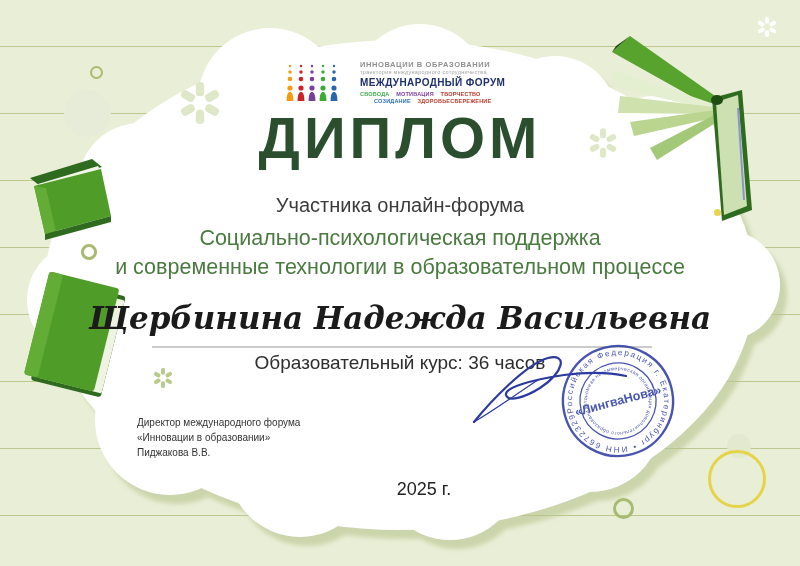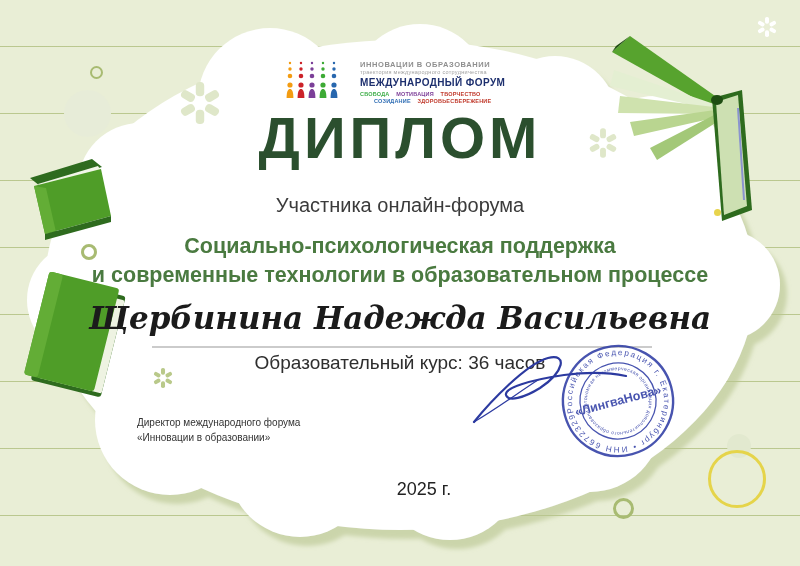--- a/index.html
+++ b/index.html
@@ -9,34 +9,34 @@
   #rules{position:absolute;inset:0;
     background-image:repeating-linear-gradient(180deg,
       transparent 0 45.5px, rgba(148,168,85,.55) 45.5px 47px, transparent 47px 67px);}
   .cloud{position:absolute;left:0;top:0;}
   
   .ring{position:absolute;border-radius:50%;box-sizing:border-box;}
   .dot{position:absolute;border-radius:50%;}
   .deco{position:absolute;}
   
   #logo{position:absolute;top:60px;left:50%;transform:translateX(-52%);
-    display:flex;gap:20px;align-items:flex-start;}
+    display:flex;gap:20px;align-items:flex-end;}
   #logo .ltxt{display:flex;flex-direction:column;line-height:1.25;}
   .l1{font-size:7.5px;font-weight:bold;color:#8f8f8f;letter-spacing:.6px;}
   .l2{font-size:5.5px;color:#a3a3a3;letter-spacing:.3px;}
   .l3{font-size:10px;font-weight:bold;color:#1d2f6e;letter-spacing:.4px;margin-top:1px;}
   .lvals{font-size:5.5px;font-weight:bold;letter-spacing:.2px;margin-top:1.5px;}
   .lvals .row2{margin-left:14px;}
   .v-green{color:#3fae49}.v-purple{color:#7d3f98}.v-red{color:#c0392b}.v-blue{color:#2e6db4}
   .lvals span{margin-right:5px;}
   
   .ctr{position:absolute;left:0;right:0;text-align:center;}
   #title{top:104px;font-size:58px;font-weight:bold;color:#2b4f2e;letter-spacing:4px;}
   #subtitle{top:194px;font-size:20px;color:#3b3b3b;}
-  #topic{top:224px;font-size:21.5px;font-weight:bold;color:#4a7a40;line-height:1.33;margin-top:8px;}
+  #topic{top:224px;font-size:21.5px;font-weight:normal;color:#4a7a40;line-height:1.33;}
   #name{top:300px;font-size:31px;font-weight:bold;font-style:italic;
     font-family:"DejaVu Serif",serif;color:#1b1b1b;}
   #divider{position:absolute;top:346px;left:152px;width:500px;height:1.5px;background:#cbcbcb;}
   #course{top:352px;font-size:19px;color:#2e2e2e;}
   #director{position:absolute;left:137px;top:416px;font-size:10px;color:#333;line-height:1.48;}
   #year{top:479px;font-size:18px;color:#222;padding-left:48px;}
   #license{position:absolute;left:452px;top:424px;width:265px;font-size:7.5px;
     color:#4e4e4e;line-height:1.32;}
   #signature{position:absolute;left:468px;top:342px;}
   #stamp{position:absolute;left:543px;top:326px;opacity:.88;}
@@ -199,20 +199,21 @@
     <div>Социально-психологическая поддержка</div>
     <div>и современные технологии в образовательном процессе</div>
   </div>
   <div class="ctr" id="name">Щербинина Надежда Васильевна</div>
   <div id="divider"></div>
   <div class="ctr" id="course">Образовательный курс: 36 часов</div>
 
   <div id="director">
     <div>Директор международного форума</div>
     <div>«Инновации в образовании»</div>
+    <div>Пиджакова В.В.</div>
   </div>
 
   <svg id="signature" width="165" height="100" viewBox="0 0 165 100">
     <path d="M6,80 C22,60 58,22 80,16 C100,11 96,30 72,46 C56,56 40,60 38,53 C36,46 62,38 96,33 C118,30 140,30 158,34" fill="none" stroke="#2c3aa0" stroke-width="2.2" stroke-linecap="round"></path>
     <path d="M6,80 C30,66 54,48 70,38" fill="none" stroke="#2c3aa0" stroke-width="1.2" stroke-linecap="round"></path>
   </svg>
 
   <svg id="stamp" width="150" height="150" viewBox="0 0 150 150">
     <defs>
       <path id="rO" d="M29,75 a46,46 0 1,1 92,0 a46,46 0 1,1 -92,0"></path>

